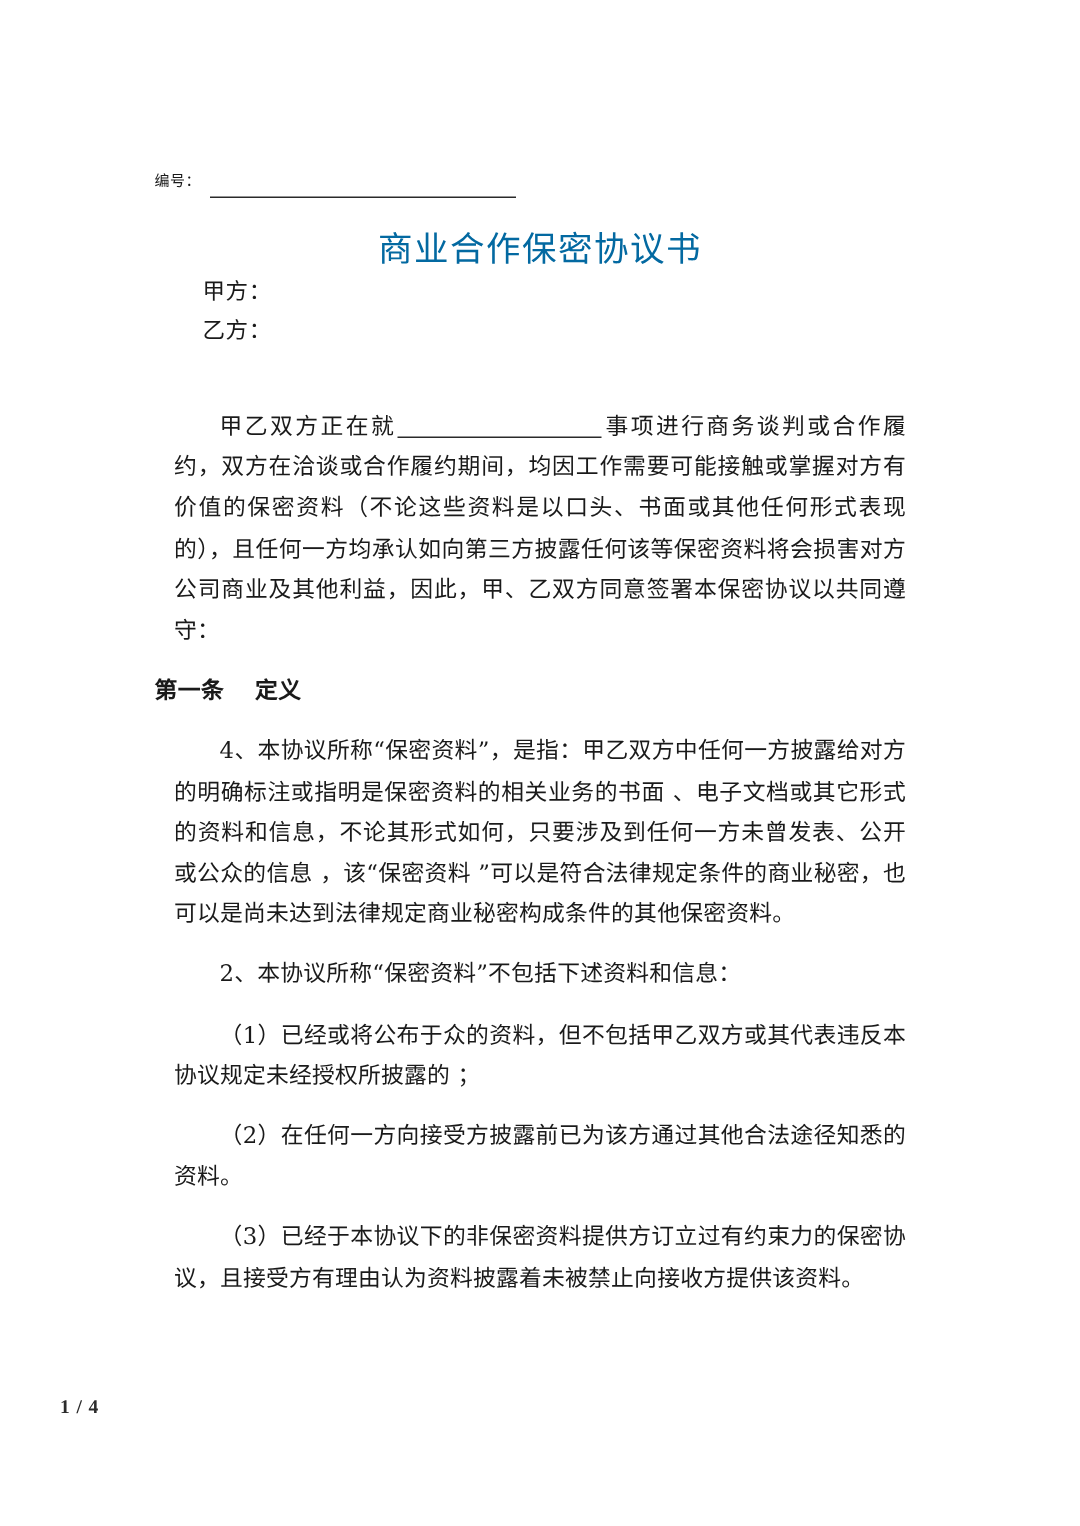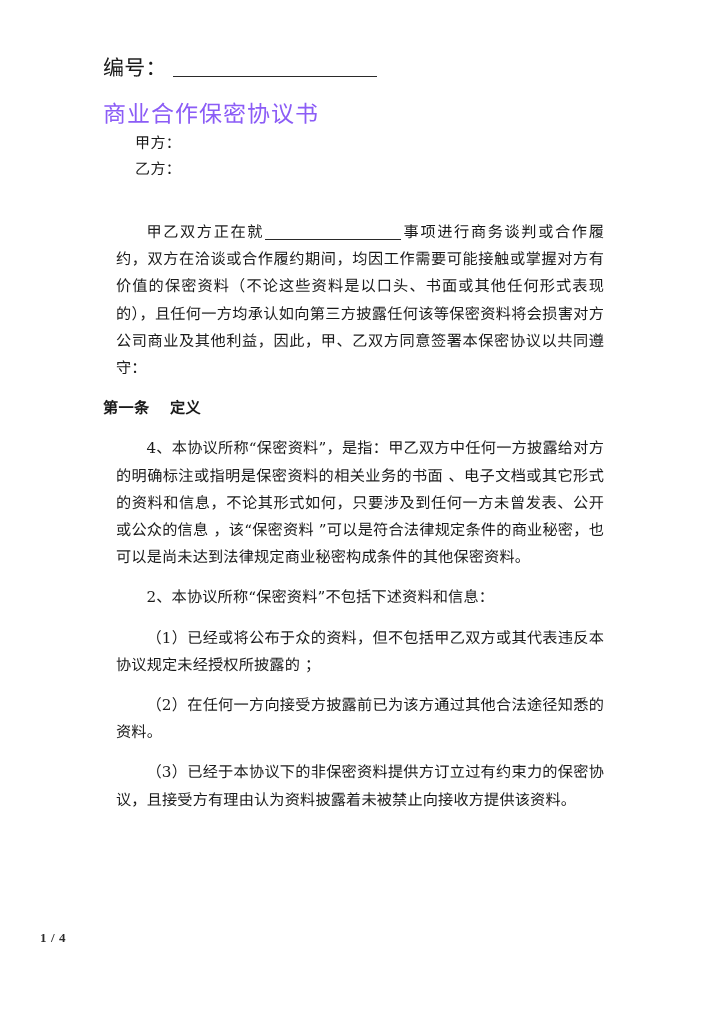--- a/index.html
+++ b/index.html
@@ -26,48 +26,49 @@
 
   .page-body {
     position: absolute;
     left: 103px;
     top: 0;
     width: 514px;
   }
 
   
   .doc-number-line {
-    margin-top: 56px;
+    margin-top: 108px;
     height: 24px;
     display: flex;
-    align-items: center;
+    align-items: flex-end;
     font-family: "Liberation Sans", "DejaVu Sans", sans-serif;
-    font-size: 21px;
+    font-size: 10px;
     line-height: 20px;
     letter-spacing: 0.3px;
   }
   .doc-number-label {
     white-space: nowrap;
   }
   .doc-number-blank {
     flex: 0 0 204px;
     margin-left: 6px;
     border-bottom: 1.4px solid #2a2a2a;
     height: 17px;
   }
 
   
   .doc-title {
     margin-top: 18px;
+    text-align: center;
     font-family: "Liberation Sans", "DejaVu Sans", sans-serif;
     font-weight: normal;
     font-size: 23px;
     line-height: 32px;
     letter-spacing: 1px;
-    color: #8b5cf6;
+    color: #0369a1;
   }
 
   
   .party-list {
     margin-top: 0;
   }
   .party-line {
     font-family: "Liberation Sans", "DejaVu Sans", sans-serif;
     font-size: 15px;
     line-height: 26px;

